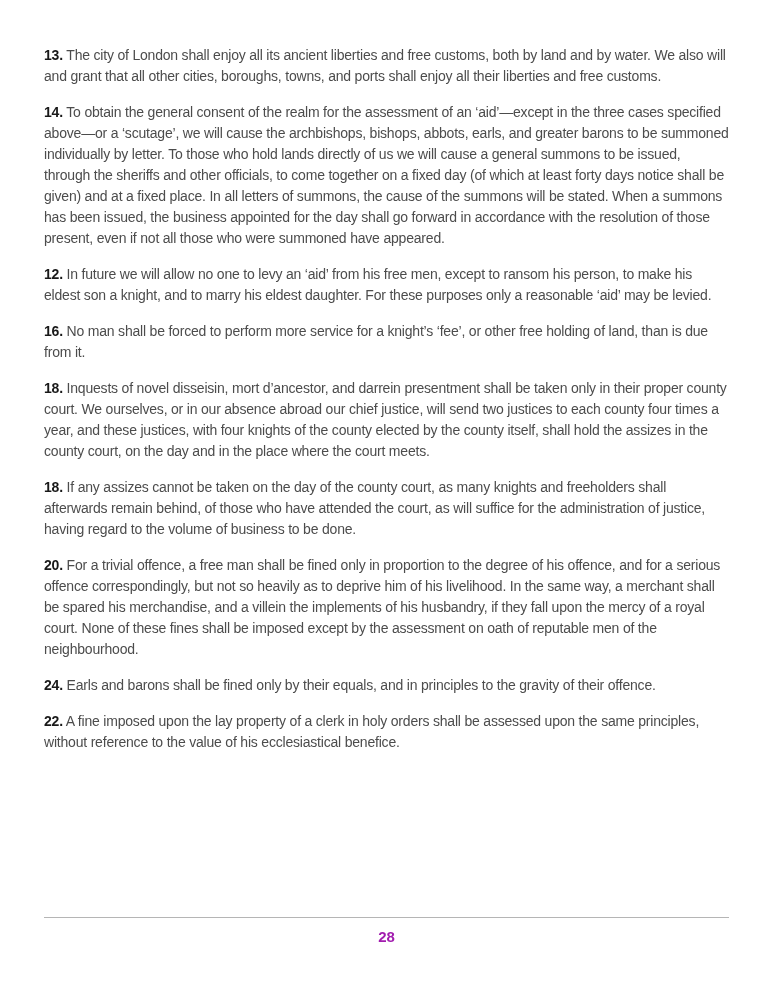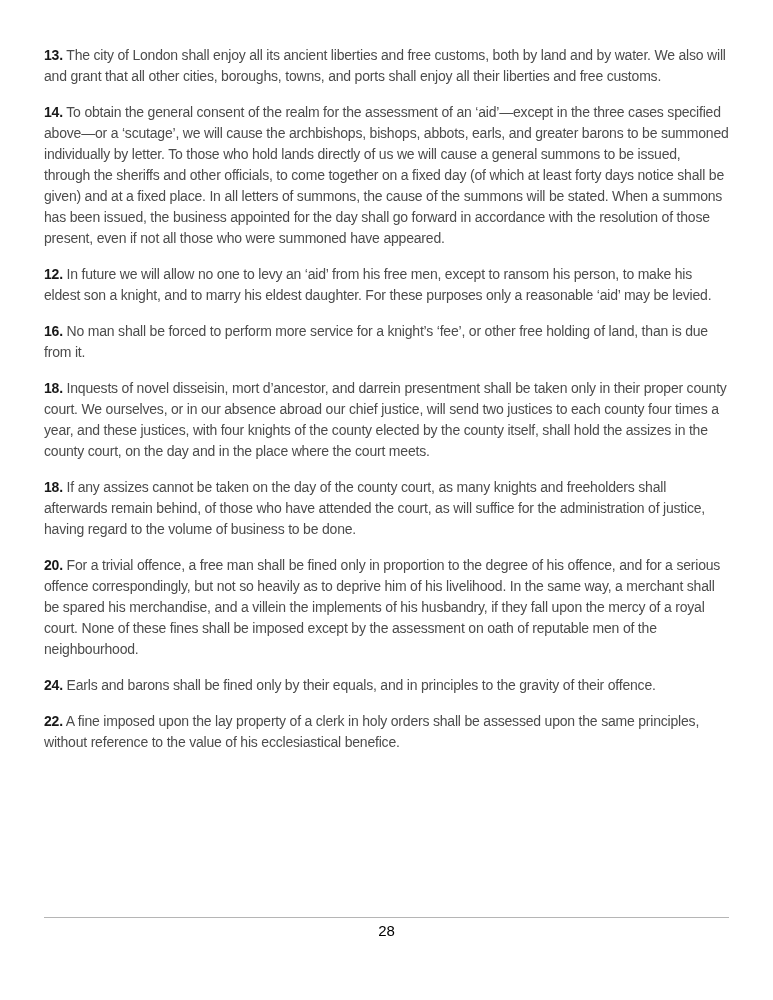--- a/index.html
+++ b/index.html
@@ -41,25 +41,25 @@
   .footer {
     position: absolute;
     top: 917px;
     left: 44px;
     width: 685px;
     border-top: 1px solid #b5b5b5;
     text-align: center;
   }
   .page-number {
     display: inline-block;
-    margin-top: 4px;
+    margin-top: 10px;
     font-size: 15px;
-    font-weight: 400;
+    font-weight: 700;
     letter-spacing: 0;
-    color: #000000;
+    color: #a21caf;
   }
 </style>
 </head>
 <body>
 
 <div class="page">
 
   <div class="content">
 
     <p class="clause"><strong class="num">13.</strong>

